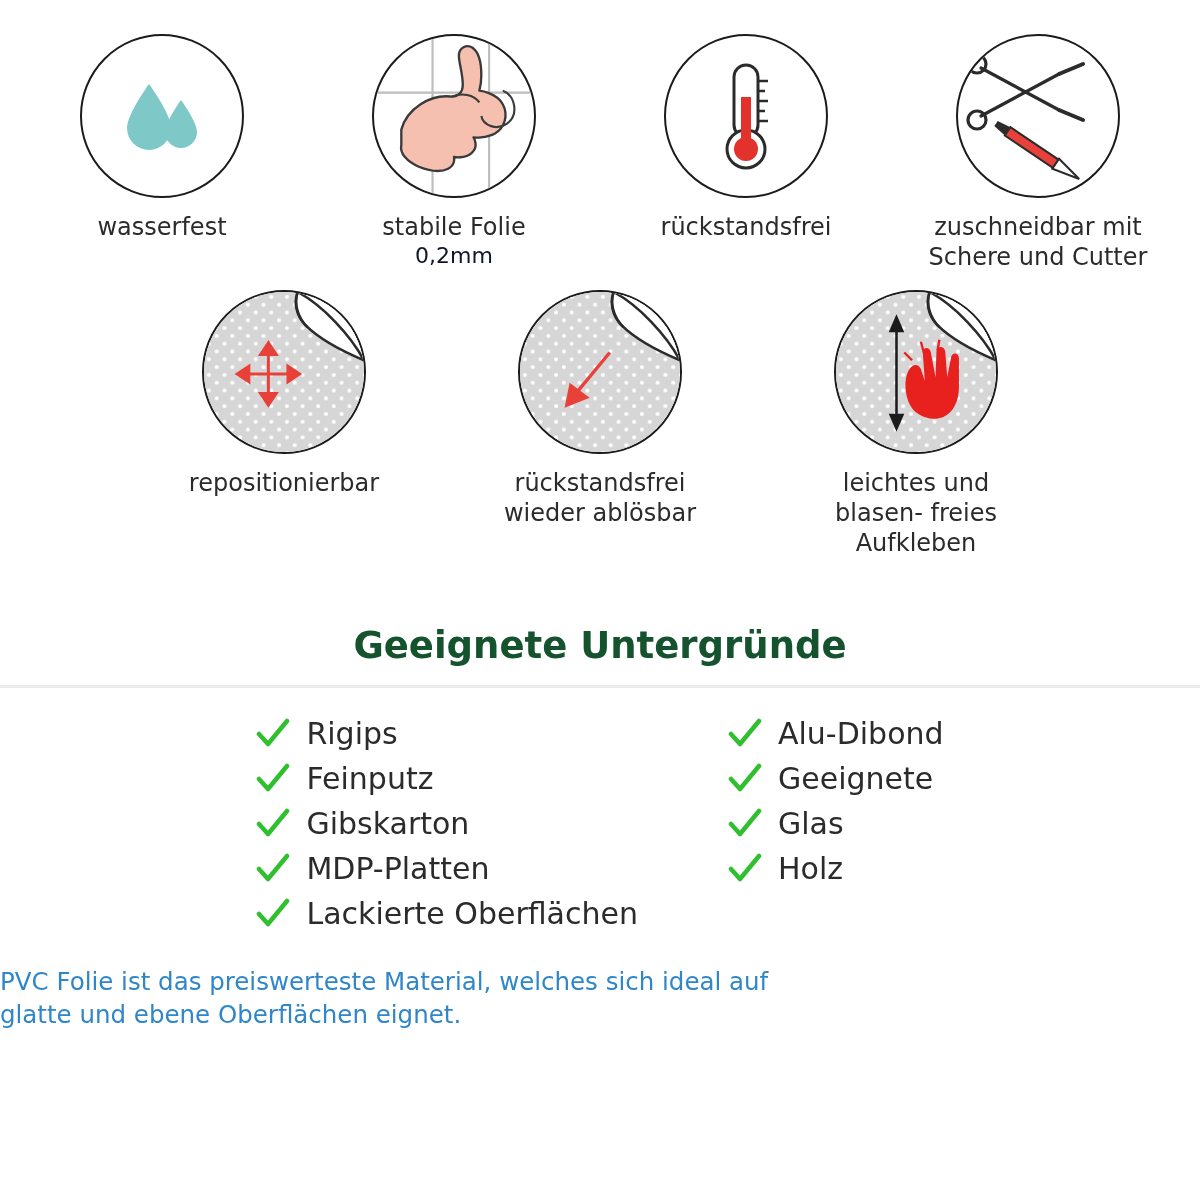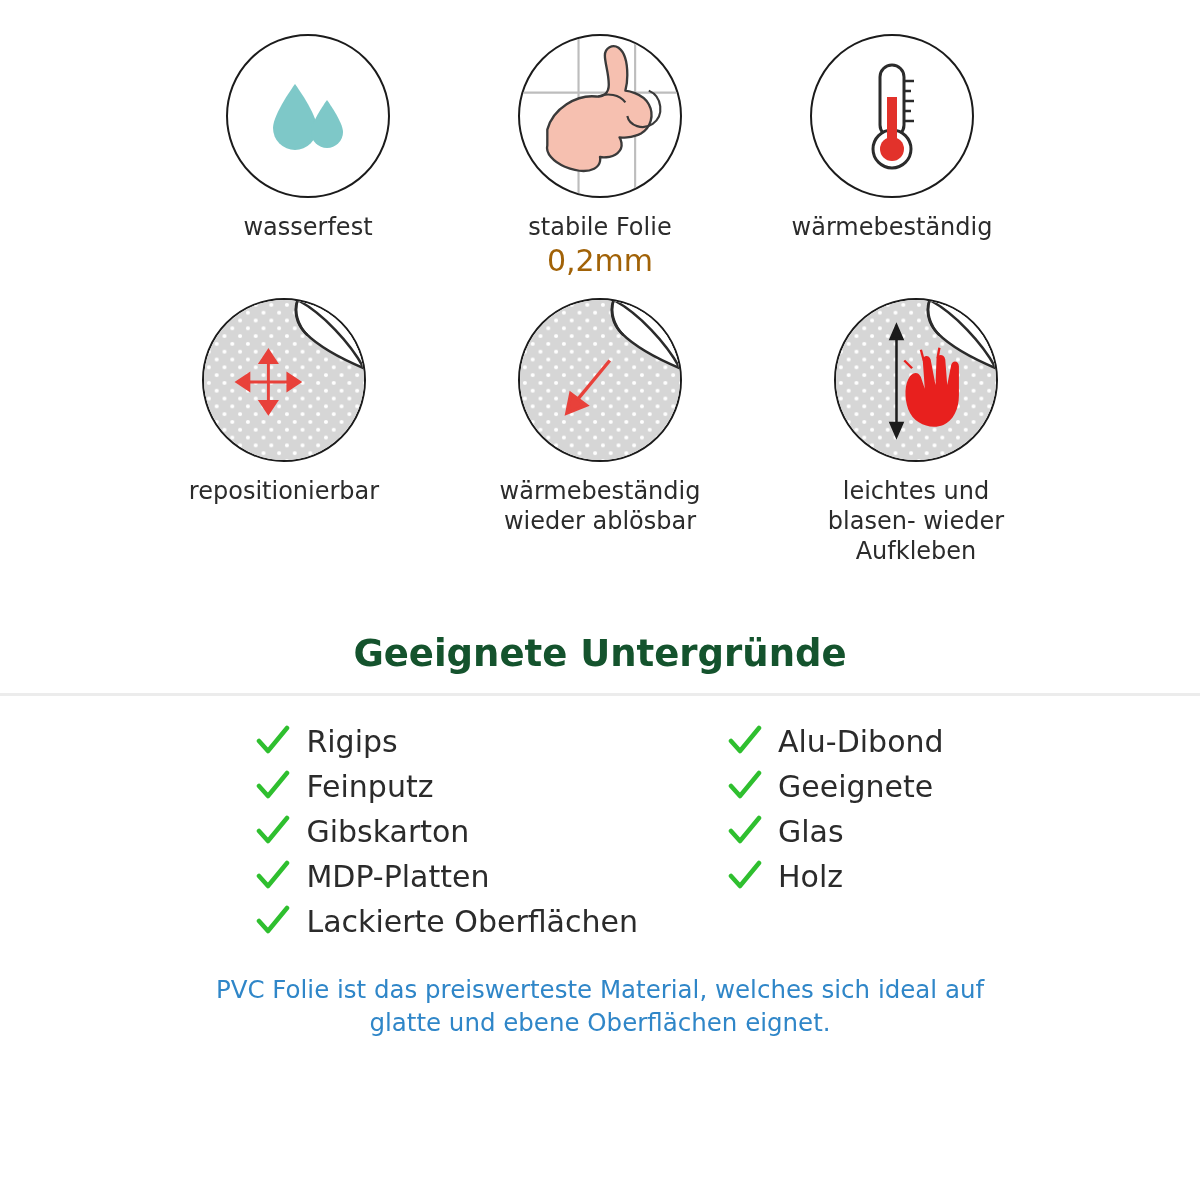--- a/index.html
+++ b/index.html
@@ -72,41 +72,41 @@
   }
   .cap{
     margin-top:14px;
     text-align:center;
     font-size:24px;
     line-height:1.25;
     color:#2b2b2b;
   }
   .cap .thick{
     display:block;
-    color:#a16207;
-    font-size:30px;
+    color:#0f172a;
+    font-size:22px;
   }
 
   
   .lists{
     display:flex;
     justify-content:center;
     gap:90px;
     padding-top:28px;
   }
   .col{display:flex;flex-direction:column;gap:10px;}
   .li{display:flex;align-items:center;gap:16px;}
   .check{
     width:34px;height:34px;flex:0 0 34px;position:relative;
   }
   .check svg{display:block}
   .li-label{font-size:30px;color:#2b2b2b;}
 
   .footer{
-    text-align:center;
+    text-align:left;
     color:#2f86c8;
     font-size:24.5px;
     line-height:1.35;
     padding-top:34px;
   }
   .footer div{white-space:nowrap;}
 </style>
 </head>
 <body>
 
@@ -158,24 +158,46 @@
             <g stroke="#2b2b2b" stroke-width="2.4">
               <path d="M72 30 h10"></path>
                 <path d="M72 40 h7"></path>
                 <path d="M72 50 h10"></path>
               <path d="M72 60 h7"></path>
                 <path d="M72 70 h10"></path>
             </g>
           </svg>
         </div>
         <div class="cap">
-          <span>wärmebeständig</span>
-        </div>
-      </div>
-
+          <span>rückstandsfrei</span>
+        </div>
+      </div>
+
+      <div class="feature">
+        <div class="circle">
+          <svg width="150" height="140" viewBox="0 0 150 140">
+            <g stroke="#2b2b2b" stroke-width="3.2" fill="none" stroke-linecap="round">
+              <path d="M18 22 L96 64"></path>
+              <path d="M18 70 L96 28"></path>
+              <circle cx="14" cy="18" r="9"></circle>
+              <circle cx="14" cy="74" r="9"></circle>
+              <path d="M96 64 L120 74" stroke-width="4"></path>
+              <path d="M96 28 L120 18" stroke-width="4"></path>
+            </g>
+            <g transform="rotate(34 80 108)">
+              <path d="M38 104 L96 104 L96 114 L38 114 Z" fill="#e8413a" stroke="#2b2b2b" stroke-width="2"></path>
+              <path d="M96 103 L124 108.5 L96 115 Z" fill="#ffffff" stroke="#2b2b2b" stroke-width="2"></path>
+              <path d="M24 106 L38 104 L38 114 L24 112 Z" fill="#2b2b2b"></path>
+            </g>
+          </svg>
+        </div>
+        <div class="cap">
+          <span>zuschneidbar mit Schere und Cutter</span>
+        </div>
+      </div>
 
     </div>
 
     <div class="row row2">
 
       <div class="feature">
         <div class="circle">
           <svg width="164" height="164" viewBox="0 0 164 164">
             <defs>
               <pattern id="dots1" width="16" height="16" patternUnits="userSpaceOnUse">
@@ -217,21 +239,21 @@
             <path d="M96 0 H164 V70 C150 44 122 14 96 0 Z" fill="#ffffff"></path>
             <path d="M96 0 C122 14 150 44 164 70 C140 60 118 48 104 34 C94 24 92 10 96 0 Z" fill="#ffffff" stroke="#2b2b2b" stroke-width="2.6"></path>
             <path d="M96 0 C92 12 96 26 106 36" fill="none" stroke="#2b2b2b" stroke-width="2.6"></path>
             <g stroke="#e8413a" stroke-width="3.4" fill="#e8413a">
               <path d="M92 62 L54 108"></path>
               <path d="M48 116 L52 96 L68 108 Z"></path>
             </g>
           </svg>
         </div>
         <div class="cap">
-          <span>wärmebeständig wieder ablösbar</span>
+          <span>rückstandsfrei wieder ablösbar</span>
         </div>
       </div>
 
       <div class="feature">
         <div class="circle">
           <svg width="164" height="164" viewBox="0 0 164 164">
             <defs>
               <pattern id="dots3" width="16" height="16" patternUnits="userSpaceOnUse">
                 <rect width="16" height="16" fill="#d6d6d6"></rect>
                 <circle cx="5" cy="5" r="2.1" fill="#ffffff"></circle>
@@ -249,21 +271,21 @@
             </g>
             <path d="M74 112 c-4 -12 -4 -26 2 -34 c4 -5 9 -4 11 1 l4 12 l-2 -28 c-1 -6 6 -8 8 -2 l5 26 l1 -26 c0 -6 8 -6 9 0 l2 26 l4 -20 c1 -6 8 -5 8 1 l0 30 c0 14 -6 26 -16 30 c-12 5 -30 0 -36 -16 Z" fill="#e8201e"></path>
             <g stroke="#e8201e" stroke-width="2.4" fill="none">
               <path d="M78 70 l-8 -8"></path>
                 <path d="M90 62 l-3 -11"></path>
                 <path d="M104 60 l2 -11"></path>
             </g>
           </svg>
         </div>
         <div class="cap">
-          <span>leichtes und blasen- wieder Aufkleben</span>
+          <span>leichtes und blasen- freies Aufkleben</span>
         </div>
       </div>
 
     </div>
   </div>
 
   <div class="subtitle-bar" style="margin-top:56px;">
     <h2>Geeignete Untergründe</h2>
   </div>
 

